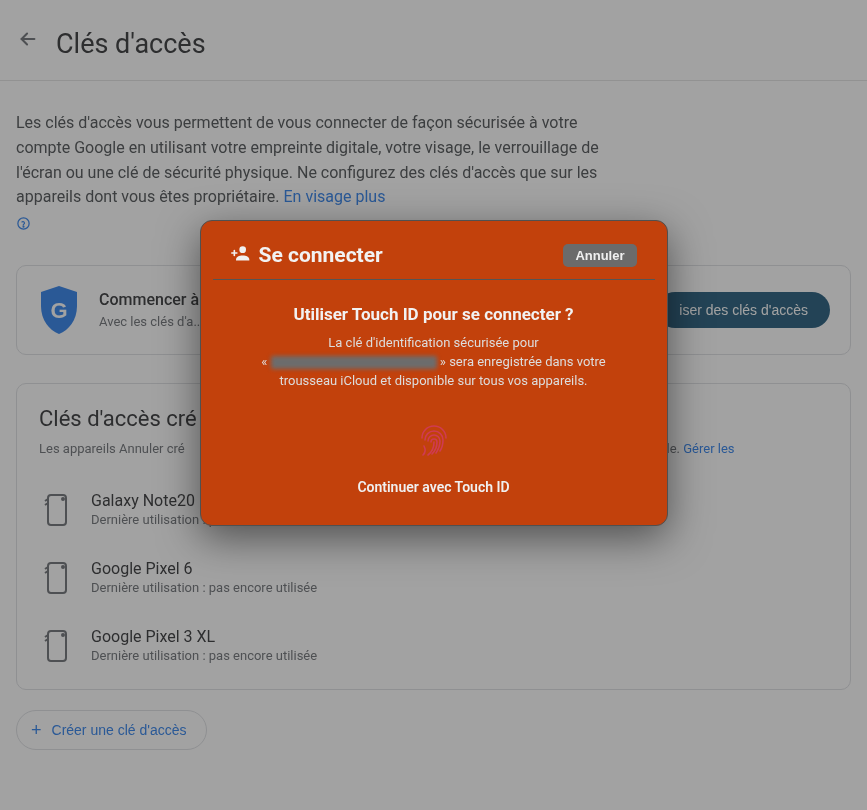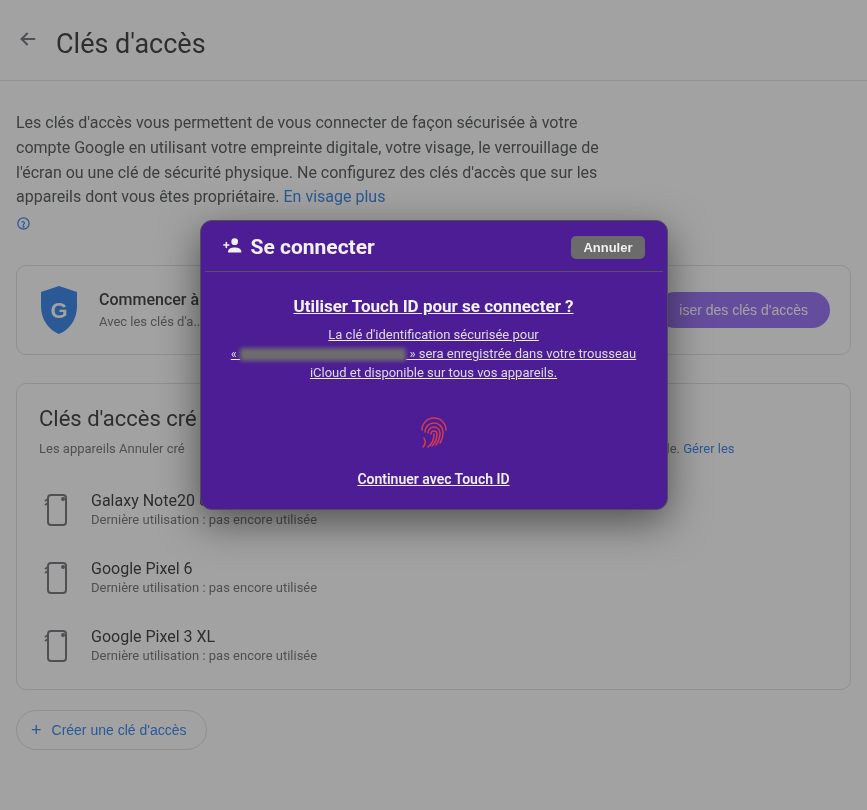--- a/index.html
+++ b/index.html
@@ -78,21 +78,21 @@
       font-weight: 500;
       color: #202124;
       margin-bottom: 4px;
     }
     .get-started-sub {
       font-size: 13px;
       color: #5f6368;
       line-height: 1.4;
     }
     .use-passkeys-btn {
-      background: #8b5cf6;
+      background: #0c4a6e;
       color: #fff;
       border: none;
       border-radius: 20px;
       padding: 10px 22px;
       font-size: 14px;
       font-weight: 500;
       white-space: nowrap;
     }
     .created-section {
       margin-top: 28px;
@@ -159,25 +159,25 @@
       position: absolute;
       inset: 0;
       background: rgba(60,60,60,0.48);
       display: flex;
       align-items: flex-start;
       justify-content: center;
       padding-top: 220px;
     }
     .modal {
       width: 468px;
-      background: #4c1d95;
+      background: #c2410c;
       border-radius: 12px;
       border: 1px solid #505050;
       color: #eee;
-      padding: 0;
+      padding: 8px;
       box-shadow: 0 12px 40px rgba(0,0,0,0.5);
     }
     .modal-header {
       display: flex;
       align-items: center;
       justify-content: space-between;
       padding: 14px 18px 12px 18px;
       border-bottom: 1px solid #555;
       margin: 0 4px;
     }
@@ -196,21 +196,20 @@
       color: #f0f0f0;
       border: none;
       border-radius: 5px;
       padding: 4px 12px;
       font-size: 13px;
       font-weight: 700;
     }
     .modal-body {
       padding: 24px 28px 22px 28px;
       text-align: center;
-      text-decoration: underline;
     }
     .modal-question {
       font-size: 17px;
       font-weight: 700;
       color: #f2f2f2;
       margin-bottom: 10px;
     }
     .modal-desc {
       font-size: 13px;
       color: #ddd;

